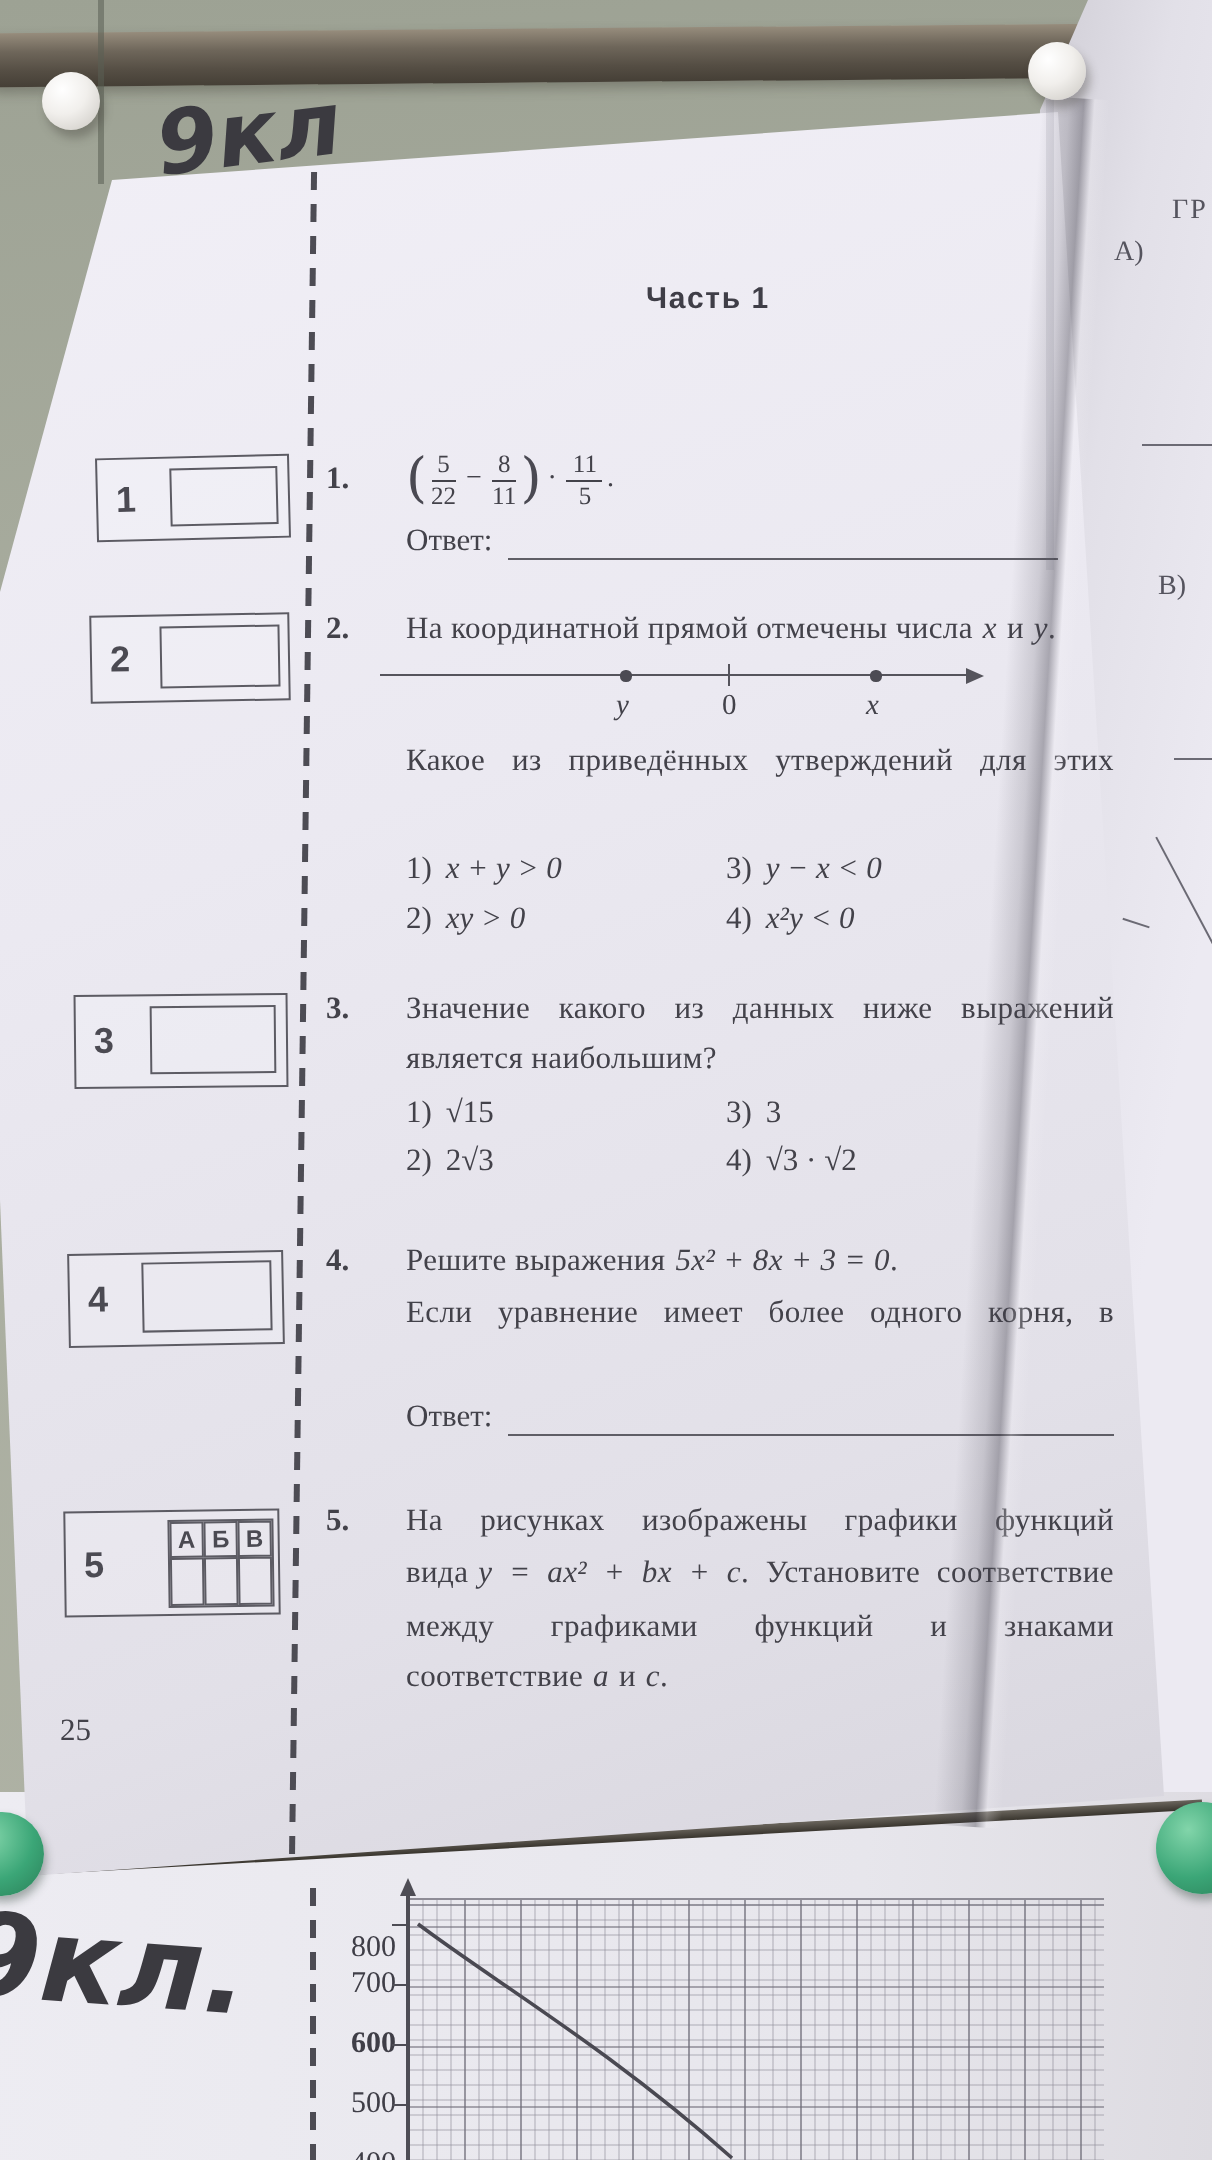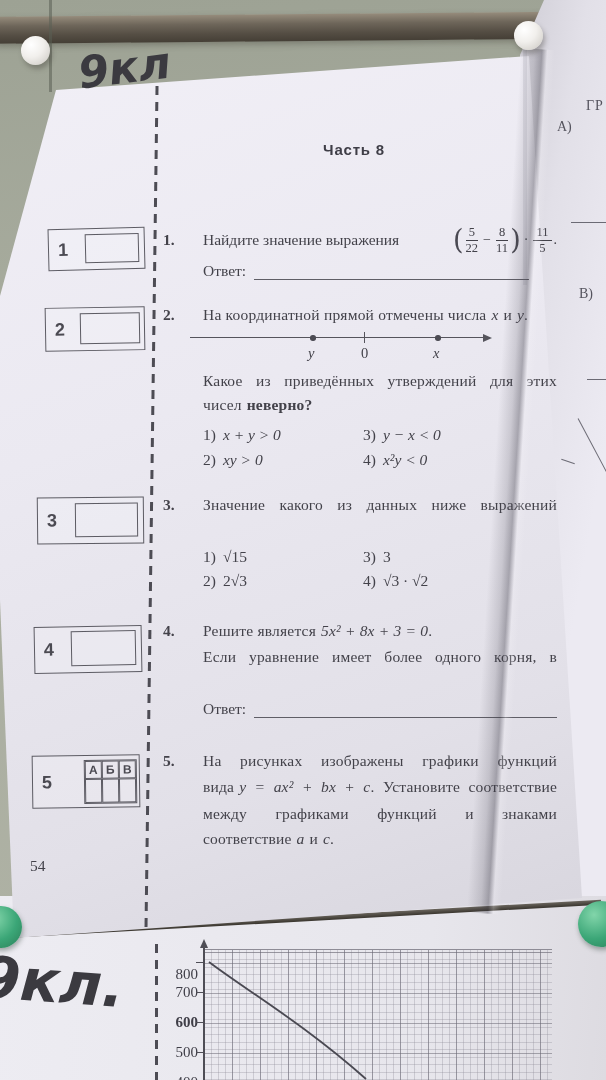--- a/index.html
+++ b/index.html
@@ -135,25 +135,24 @@
   <svg class="abs" style="left:204px;top:948px;" width="348" height="132">
     <path d="M 5 14 C 42 42, 100 76, 162 131" fill="none" stroke="#4a4952" stroke-width="1.8"></path>
   </svg>
 
   <div class="abs edge-shadow"></div>
 
   <div class="abs paper-main"></div>
 
   <div class="abs dash-v" style="left:150px;top:86px;height:845px;transform:rotate(.75deg);"></div>
 
-  <div class="abs center-block h-sub" style="top:141px;">Часть 8</div>
+  <div class="abs center-block h-sub" style="top:141px;">Часть 1</div>
 
   <div class="abs qnum" style="top:231px;">1.</div>
   <div class="abs" style="left:203px;top:222px;width:354px;height:36px;display:flex;align-items:center;justify-content:space-between;font-size:15.5px;">
-    <span>Найдите значение выражения</span>
     <span class="formula">
       <span class="paren">(</span>
       <span class="frac">
           <span class="num">5</span>
           <span class="den">22</span>
         </span>
       <span class="opdot">−</span>
       <span class="frac">
           <span class="num">8</span>
           <span class="den">11</span>
@@ -180,72 +179,70 @@
     <span class="axis"></span>
     <span class="arrow"></span>
     <span class="dot" style="left:120px;"></span>
     <span class="tick" style="left:174px;"></span>
     <span class="dot" style="left:245px;"></span>
     <span class="lbl" style="left:118px;">y</span>
     <span class="lbl" style="left:171px;font-style:normal;">0</span>
     <span class="lbl" style="left:243px;">x</span>
   </div>
   <div class="abs tl" style="top:372px;">Какое из приведённых утверждений для этих</div>
-  <div class="abs tl nj" style="top:396px;">
-    <span class="gap">чисел</span><span class="bd">неверно?</span>
-  </div>
   <div class="abs opt it" style="left:203px;top:426px;">
     <span class="onum" style="font-style:normal;">1)</span><span>x + y &gt; 0</span>
   </div>
   <div class="abs opt it" style="left:363px;top:426px;">
     <span class="onum" style="font-style:normal;">3)</span><span>y − x &lt; 0</span>
   </div>
   <div class="abs opt it" style="left:203px;top:451px;">
     <span class="onum" style="font-style:normal;">2)</span><span>xy &gt; 0</span>
   </div>
   <div class="abs opt it" style="left:363px;top:451px;">
     <span class="onum" style="font-style:normal;">4)</span><span>x²y &lt; 0</span>
   </div>
 
   <div class="abs qnum" style="top:496px;">3.</div>
   <div class="abs tl" style="top:496px;">Значение какого из данных ниже выражений</div>
+  <div class="abs tl nj" style="top:521px;">является наибольшим?</div>
   <div class="abs opt" style="left:203px;top:548px;">
     <span class="onum">1)</span><span>√15</span>
   </div>
   <div class="abs opt" style="left:363px;top:548px;">
     <span class="onum">3)</span><span>3</span>
   </div>
   <div class="abs opt" style="left:203px;top:572px;">
     <span class="onum">2)</span><span>2√3</span>
   </div>
   <div class="abs opt" style="left:363px;top:572px;">
     <span class="onum">4)</span><span>√3 · √2</span>
   </div>
 
   <div class="abs qnum" style="top:622px;">4.</div>
   <div class="abs tl nj" style="top:622px;">
-    <span class="gap">Решите является</span><span class="it">5x² + 8x + 3 = 0</span><span>.</span>
+    <span class="gap">Решите выражения</span><span class="it">5x² + 8x + 3 = 0</span><span>.</span>
   </div>
   <div class="abs tl" style="top:648px;">Если уравнение имеет более одного корня, в</div>
   <div class="abs answer-row" style="top:700px;">
     <span>Ответ:</span>
     <span class="answer-line"></span>
   </div>
 
   <div class="abs qnum" style="top:752px;">5.</div>
   <div class="abs tl" style="top:752px;">На рисунках изображены графики функций</div>
   <div class="abs tl" style="top:778px;">
     <span class="gap">вида</span><span class="it">y = ax² + bx + c</span><span>. Установите соответствие</span>
   </div>
   <div class="abs tl" style="top:805px;">между графиками функций и знаками</div>
   <div class="abs tl nj" style="top:830px;">
     <span class="gap">соответствие</span><span class="it gap">a</span><span class="gap">и</span><span class="it">c</span><span>.</span>
   </div>
 
-  <div class="abs" style="left:30px;top:857px;font-size:15.5px;">54</div>
+  <div class="abs" style="left:30px;top:857px;font-size:15.5px;">25</div>
 
   <div class="abs abox" style="left:48px;top:228px;width:95px;height:40px;transform:rotate(-1.4deg);">
     <span class="blabel" style="left:9px;top:10px;">1</span>
     <span class="inner" style="left:36px;top:5px;width:52px;height:27px;"></span>
   </div>
   <div class="abs abox" style="left:45px;top:307px;width:98px;height:42px;transform:rotate(-1deg);">
     <span class="blabel" style="left:9px;top:11px;">2</span>
     <span class="inner" style="left:34px;top:5px;width:58px;height:29px;"></span>
   </div>
   <div class="abs abox" style="left:37px;top:497px;width:105px;height:45px;transform:rotate(-.6deg);">

